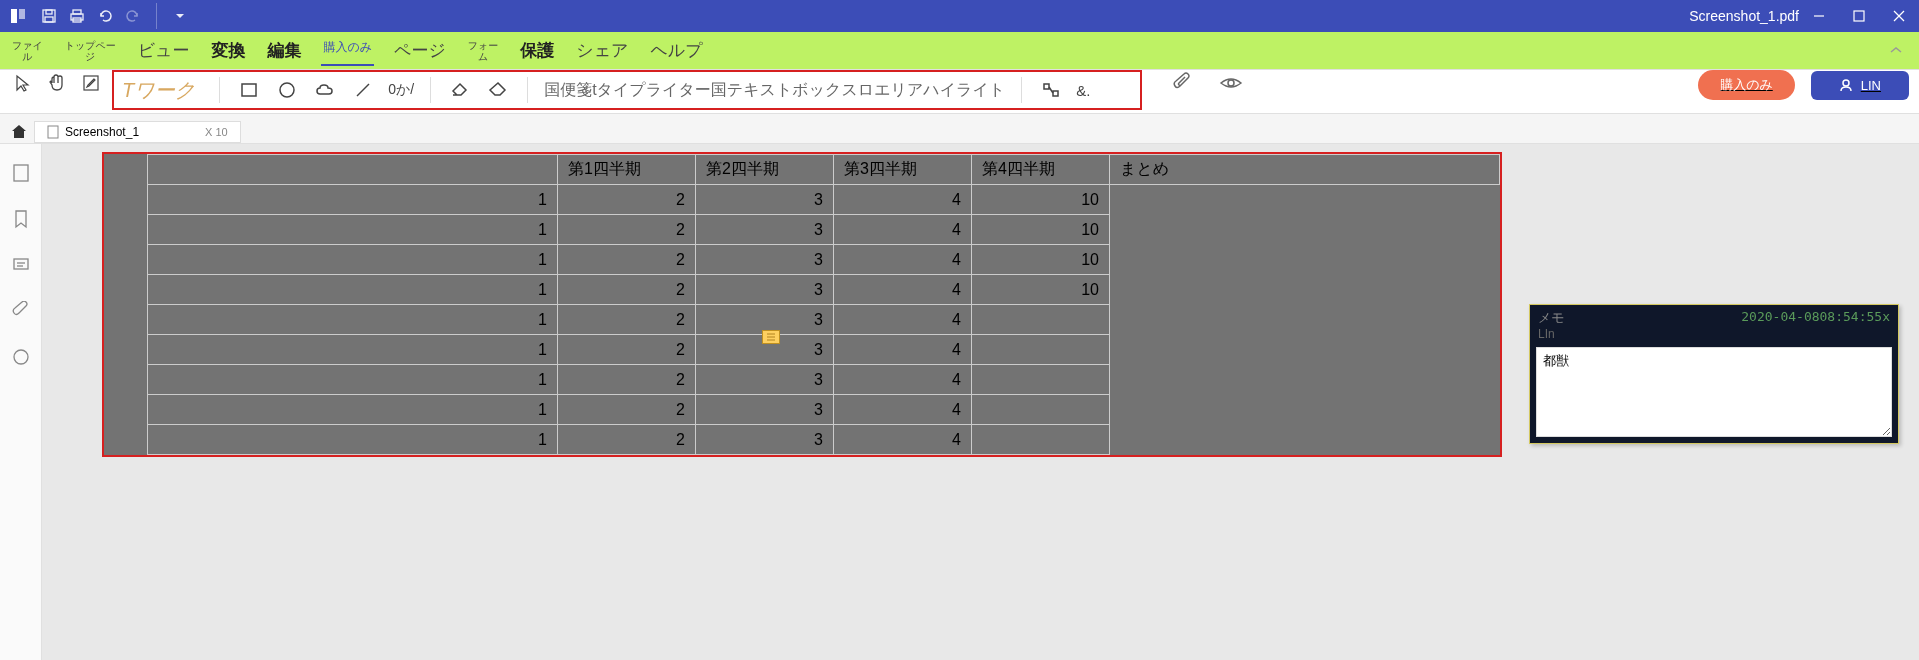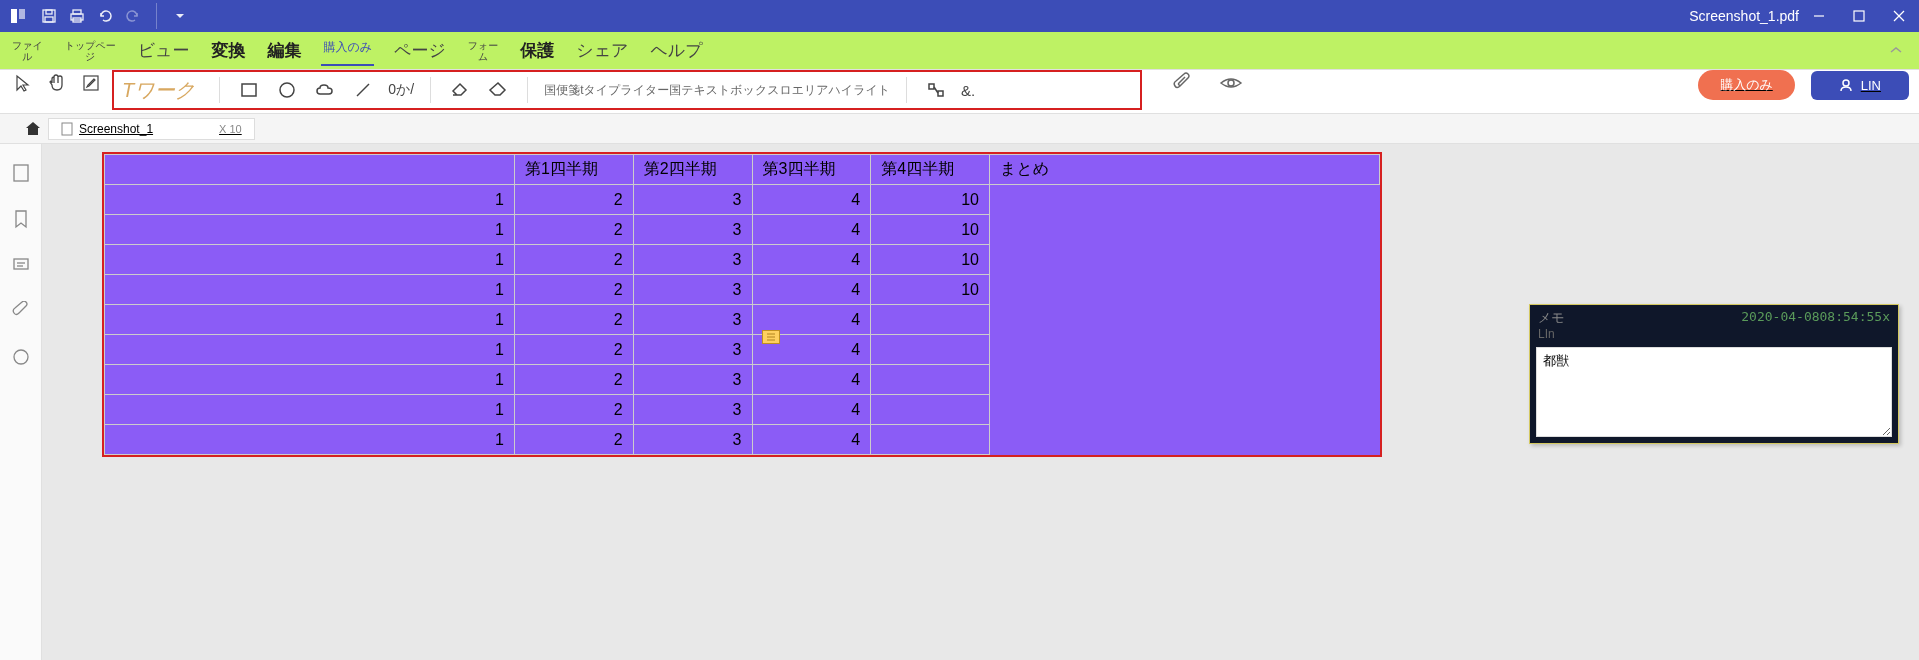--- a/index.html
+++ b/index.html
@@ -23,37 +23,37 @@
 .menu-item.active { color: #3c4db7; border-bottom: 2px solid #3c4db7; padding-bottom: 8px; }
 .menu-collapse { position: absolute; right: 16px; color: #999; cursor: pointer; }
 
 
 .toolbar-row { height: 44px; background: white; display: flex; align-items: flex-start; padding: 0 10px; gap: 8px; border-bottom: 1px solid #e0e0e0; }
 .tool-icon { width: 26px; height: 26px; display: flex; align-items: center; justify-content: center; cursor: pointer; color: #555; }
 .highlight-box { border: 2px solid #d62020; height: 40px; display: flex; align-items: center; padding: 0 8px; gap: 12px; flex: 0 0 auto; width: 1030px; }
 .tool-label { color: #d8a860; font-size: 20px; font-style: italic; margin-right: 8px; }
 .sep { width: 1px; height: 26px; background: #ddd; margin: 0 4px; }
 .tool-text { font-size: 14px; color: #444; }
-.tool-smalltext { font-size: 12px; color: #666; }
+.tool-smalltext { font-size: 16px; color: #666; }
 .right-tools { margin-left: auto; display: flex; align-items: center; gap: 16px; text-decoration: underline; }
 .btn-orange { background: #f07050; color: white; border: none; border-radius: 16px; padding: 6px 22px; font-size: 13px; cursor: pointer; }
 .btn-blue { background: #3c4db7; color: white; border: none; border-radius: 6px; padding: 7px 28px; font-size: 13px; cursor: pointer; display: flex; align-items: center; gap: 8px; }
 
 
-.tabbar { height: 30px; background: #f5f5f5; display: flex; align-items: center; padding-left: 22px; gap: 4px; border-bottom: 1px solid #e0e0e0; text-decoration: underline; }
+.tabbar { height: 30px; background: #f5f5f5; display: flex; align-items: flex-end; padding-left: 8px; gap: 4px; border-bottom: 1px solid #e0e0e0; }
 .home-icon { width: 22px; height: 22px; display: flex; align-items: center; justify-content: center; cursor: pointer; color: #333; }
 .tab { background: white; border: 1px solid #ddd; padding: 3px 12px; font-size: 12px; display: flex; align-items: center; gap: 6px; cursor: pointer; }
 .tab-close { margin-left: 60px; font-size: 11px; color: #888; }
 
 
 .main { display: flex; height: calc(660px - 32px - 38px - 44px - 30px); }
 .sidebar { width: 42px; background: #fafafa; border-right: 1px solid #e0e0e0; display: flex; flex-direction: column; align-items: center; padding-top: 18px; gap: 24px; }
 .sidebar-icon { width: 22px; height: 22px; color: #888; cursor: pointer; display: flex; align-items: center; justify-content: center; }
 .canvas { flex: 1; background: #e8e8e8; padding: 8px 60px 8px 60px; position: relative; overflow: hidden; }
-.page { background: #8b5cf6; border: 2px solid #d62020; width: 1280px; }
+.page { background: #737373; border: 2px solid #d62020; width: 1400px; padding-left: 43px; }
 table { width: 100%; border-collapse: collapse; }
 th, td { border: 1px solid #ccc; padding: 4px 10px; font-size: 16px; height: 30px; }
 th { font-weight: normal; text-align: left; }
 td { text-align: right; }
 td.col1 { width: 410px; }
 
 
 .sticky { position: absolute; right: 20px; top: 160px; width: 370px; background: #0f172a; border: 1px solid #d4c860; box-shadow: 2px 2px 4px rgba(0,0,0,0.2); font-size: 13px; }
 .sticky-header { display: flex; justify-content: space-between; padding: 4px 8px 0 8px; color: #888; }
 .sticky-author { padding: 0 8px 4px 8px; color: #666; font-size: 12px; }

